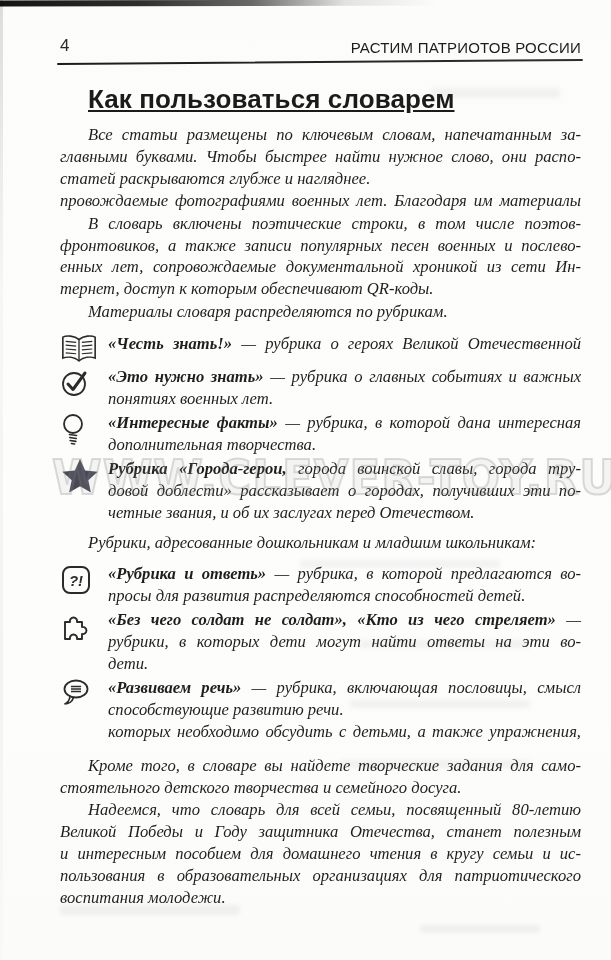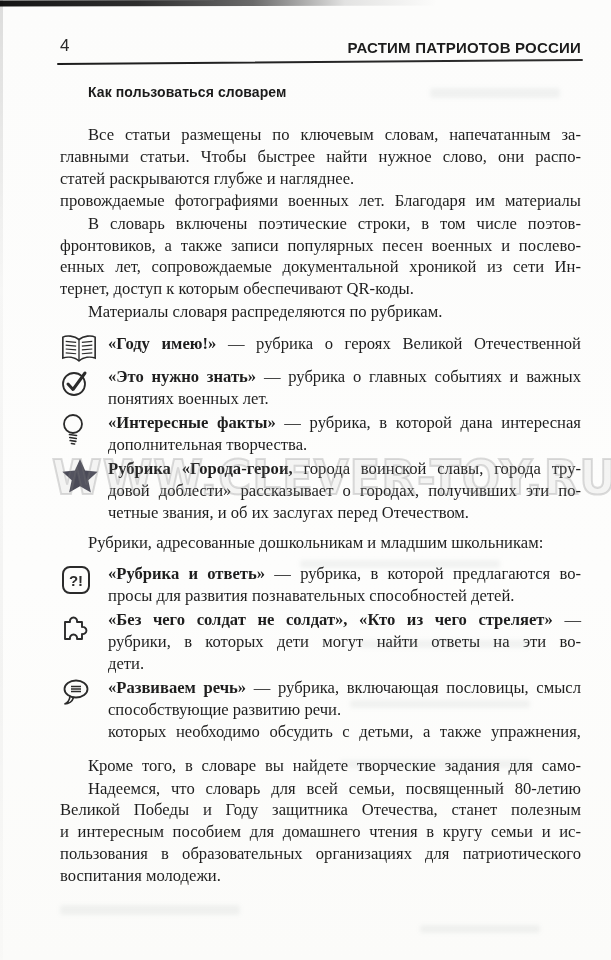--- a/index.html
+++ b/index.html
@@ -31,38 +31,39 @@
     position:absolute;background:rgba(90,95,100,.07);
     filter:blur(2px);border-radius:3px;
   }
   
   .header{
     position:absolute;top:36px;left:60px;width:521px;
     display:flex;justify-content:space-between;align-items:flex-end;
     font-family:"Liberation Sans", sans-serif;
   }
   .pagenum{font-size:17px;color:#2a2a2a;}
-  .running{font-size:15px;font-weight:bold;color:#1c1c1c;letter-spacing:.2px;}
+  .running{font-size:15px;font-weight:normal;color:#1c1c1c;letter-spacing:.2px;}
   .rule{
     position:absolute;top:61px;left:57px;width:526px;height:2.4px;
     background:linear-gradient(to right,#1c1c1c,#2e2e2e);
     transform:rotate(-0.45deg);
     border-radius:1px;
   }
   
   .title{
     position:absolute;top:84px;left:88px;
     font-family:"Liberation Sans", sans-serif;
-    font-weight:bold;font-size:14px;color:#1b1b1b;
+    font-weight:bold;font-size:26px;color:#1b1b1b;
     letter-spacing:.1px;
+    text-decoration:underline;
   }
   
   .body{
     position:absolute;top:124px;left:60px;width:521px;
-    font-size:16.6px;line-height:21.9px;color:#1e1e1e;
+    font-size:16.6px;line-height:21.9px;color:#1e1e1e;font-style:italic;
   }
   .para{margin:0 0 1px 0;}
   .pline{text-align:justify;}
   .pline.jl{text-align-last:justify;}
   .pline.ind{text-indent:28px;}
   .gap8{height:8px;} .gap10{height:10px;} .gap6{height:6px;}
   
   .item{display:flex;margin:1px 0 2px 0;}
   .item-icon{flex:none;width:48px;padding-top:1px;}
   .item-icon svg{display:block;}
@@ -93,21 +94,21 @@
     <span class="running">РАСТИМ ПАТРИОТОВ РОССИИ</span>
   </div>
   <div class="rule"></div>
 
   <div class="title">Как пользоваться словарем</div>
 
   <div class="body">
     <div id="intro">
         <div class="para">
           <div class="pline jl ind">Все статьи размещены по ключевым словам, напечатанным за-</div>
-          <div class="pline jl">главными статьи. Чтобы быстрее найти нужное слово, они распо-</div>
+          <div class="pline jl">главными буквами. Чтобы быстрее найти нужное слово, они распо-</div>
           <div class="pline">статей раскрываются глубже и нагляднее.</div>
           <div class="pline jl">провождаемые фотографиями военных лет. Благодаря им материалы</div>
         </div>
         <div class="para">
           <div class="pline jl ind">В словарь включены поэтические строки, в том числе поэтов-</div>
           <div class="pline jl">фронтовиков, а также записи популярных песен военных и послево-</div>
           <div class="pline jl">енных лет, сопровождаемые документальной хроникой из сети Ин-</div>
           <div class="pline">тернет, доступ к которым обеспечивают QR-коды.</div>
         </div>
         <div class="para">
@@ -119,21 +120,21 @@
         <div class="item">
           <span class="item-icon">
             <svg width="38" height="30" viewBox="0 0 40 30" fill="none">
       <path d="M20 5 C15 1 7 0.5 3 2.5 L3 24.5 C8 22.8 15 23.5 20 27.5 C25 23.5 32 22.8 37 24.5 L37 2.5 C33 0.5 25 1 20 5 Z" stroke="#2b2b2b" stroke-width="1.7"></path>
       <path d="M20 5 L20 27.5" stroke="#2b2b2b" stroke-width="1.4"></path>
       <path d="M6 7 L17 8 M6 11 L17 12 M6 15 L17 16 M6 19 L17 20" stroke="#2b2b2b" stroke-width="1.3"></path>
       <path d="M34 7 L23 8 M34 11 L23 12 M34 15 L23 16 M34 19 L23 20" stroke="#2b2b2b" stroke-width="1.3"></path>
     </svg>
           </span>
           <div class="item-text">
-            <div class="pline jl"><b>«Году имею!»</b> — рубрика о героях Великой Отечественной</div>
+            <div class="pline jl"><b>«Честь знать!»</b> — рубрика о героях Великой Отечественной</div>
           </div>
         </div>
         <div class="item">
           <span class="item-icon">
             <svg width="32" height="32" viewBox="0 0 32 32" fill="none">
       <circle cx="14" cy="17" r="11" stroke="#2b2b2b" stroke-width="1.8"></circle>
       <path d="M8 17 L13 22.5 L25 6" stroke="#2b2b2b" stroke-width="3" stroke-linecap="round" stroke-linejoin="round" fill="none"></path>
     </svg>
           </span>
           <div class="item-text">
@@ -174,21 +175,21 @@
     <div id="list-kids">
         <div class="item">
           <span class="item-icon">
             <svg width="32" height="32" viewBox="0 0 32 32" fill="none">
       <rect x="3" y="3" width="26" height="26" rx="7" stroke="#2b2b2b" stroke-width="2"></rect>
       <text x="16" y="21.5" text-anchor="middle" font-family="Liberation Sans, sans-serif" font-size="15" font-weight="bold" fill="#2b2b2b">?!</text>
     </svg>
           </span>
           <div class="item-text">
             <div class="pline jl"><b>«Рубрика и ответь»</b> — рубрика, в которой предлагаются во-</div>
-            <div class="pline">просы для развития познавательных способностей детей.</div>
+            <div class="pline">просы для развития распределяются способностей детей.</div>
           </div>
         </div>
         <div class="item">
           <span class="item-icon">
             <svg width="34" height="38" viewBox="0 0 34 38" fill="none">
       <path d="M5 12 L10 12 A3.6 3.6 0 1 1 17 12 L22 12 L22 17 A3.6 3.6 0 1 1 22 24 L22 29 L17 29 A3.6 3.6 0 1 0 10 29 L5 29 Z" stroke="#2b2b2b" stroke-width="1.9" stroke-linejoin="round"></path>
     </svg>
           </span>
           <div class="item-text">
             <div class="pline jl"><b>«Без чего солдат не солдат», «Кто из чего стреляет»</b> —</div>
@@ -208,20 +209,21 @@
             <div class="pline jl"><b>«Развиваем речь»</b> — рубрика, включающая пословицы, смысл</div>
             <div class="pline">способствующие развитию речи.</div>
             <div class="pline jl">которых необходимо обсудить с детьми, а также упражнения,</div>
           </div>
         </div>
       </div>
     <div class="gap10"></div>
     <div id="closing">
         <div class="para">
           <div class="pline jl ind">Кроме того, в словаре вы найдете творческие задания для само-</div>
+          <div class="pline">стоятельного детского творчества и семейного досуга.</div>
         </div>
         <div class="para">
           <div class="pline jl ind">Надеемся, что словарь для всей семьи, посвященный 80-летию</div>
           <div class="pline jl">Великой Победы и Году защитника Отечества, станет полезным</div>
           <div class="pline jl">и интересным пособием для домашнего чтения в кругу семьи и ис-</div>
           <div class="pline jl">пользования в образовательных организациях для патриотического</div>
           <div class="pline">воспитания молодежи.</div>
         </div>
       </div>
   </div>

